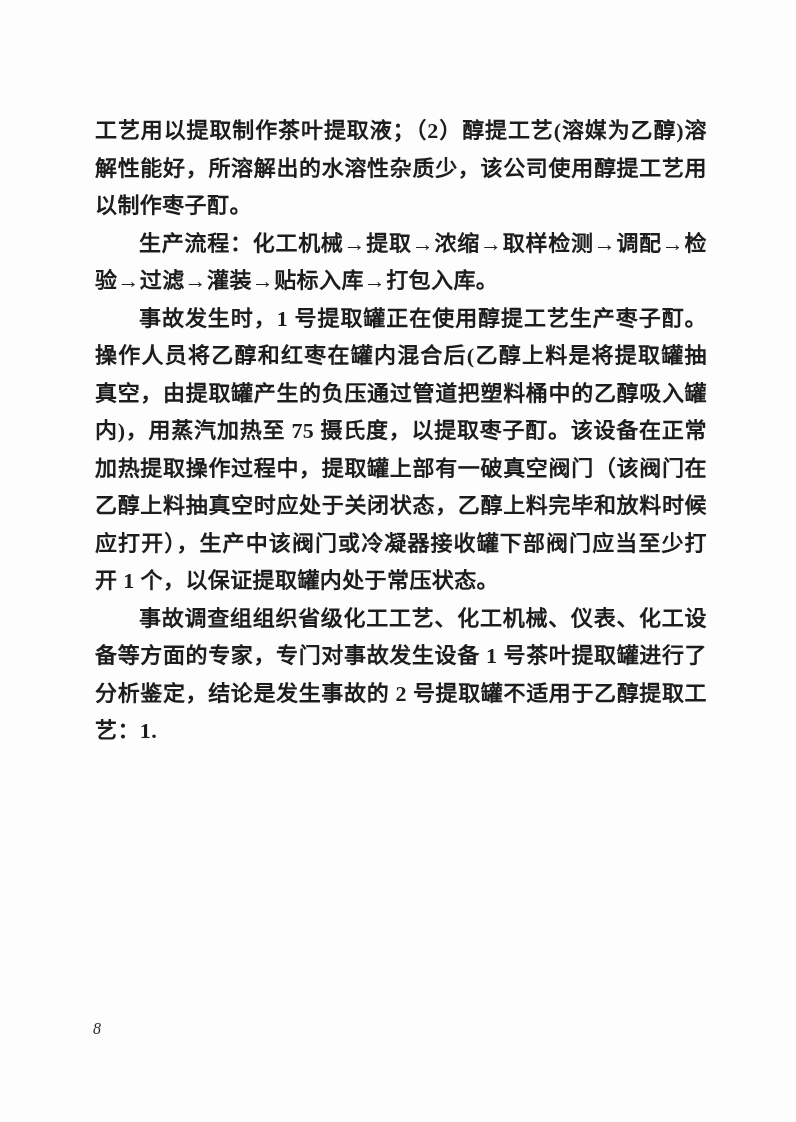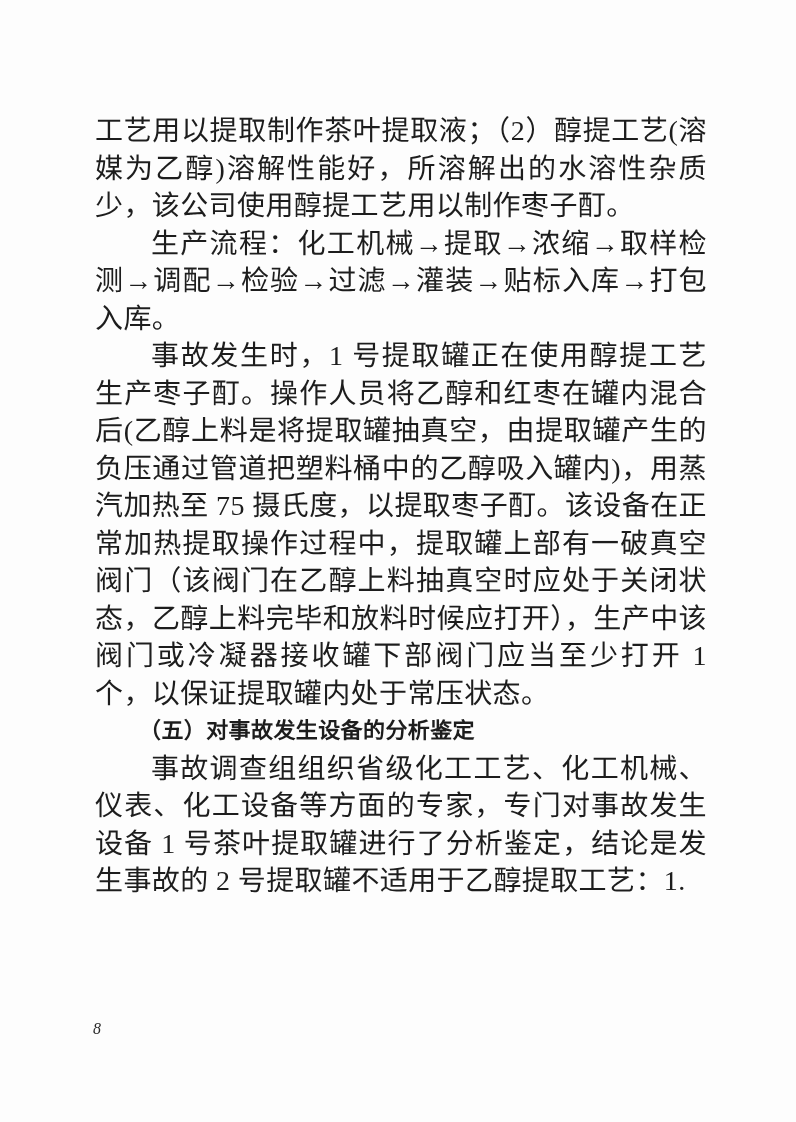--- a/index.html
+++ b/index.html
@@ -19,26 +19,27 @@
     color: #1d1d1d;
   }
   .content {
     position: absolute;
     left: 95px;
     top: 112px;
     width: 612px;
   }
   .para {
     margin: 0;
-    font-size: 28px;
+    font-size: 22px;
     line-height: 37.5px;
     letter-spacing: 0.4px;
     text-align: justify;
     text-justify: inter-ideograph;
     word-break: break-all;
+    font-weight: bold;
   }
   .para.indent {
     text-indent: 2em;
   }
   .section-heading {
     margin: 0;
     font-size: 22px;
     line-height: 37.5px;
     letter-spacing: 0.4px;
     font-weight: bold;
@@ -55,17 +56,16 @@
   }
 </style>
 </head>
 <body>
 
 <div class="page">
   <div class="content">
     <p class="para">工艺用以提取制作茶叶提取液；（2）醇提工艺(溶媒为乙醇)溶解性能好，所溶解出的水溶性杂质少，该公司使用醇提工艺用以制作枣子酊。</p>
     <p class="para indent">生产流程：化工机械→提取→浓缩→取样检测→调配→检验→过滤→灌装→贴标入库→打包入库。</p>
     <p class="para indent">事故发生时，1 号提取罐正在使用醇提工艺生产枣子酊。操作人员将乙醇和红枣在罐内混合后(乙醇上料是将提取罐抽真空，由提取罐产生的负压通过管道把塑料桶中的乙醇吸入罐内)，用蒸汽加热至 75 摄氏度，以提取枣子酊。该设备在正常加热提取操作过程中，提取罐上部有一破真空阀门（该阀门在乙醇上料抽真空时应处于关闭状态，乙醇上料完毕和放料时候应打开），生产中该阀门或冷凝器接收罐下部阀门应当至少打开 1 个，以保证提取罐内处于常压状态。</p>
-    <h3 class="section-heading">（五）对事故发生设备的分析鉴定</h3>
     <p class="para indent">事故调查组组织省级化工工艺、化工机械、仪表、化工设备等方面的专家，专门对事故发生设备 1 号茶叶提取罐进行了分析鉴定，结论是发生事故的 2 号提取罐不适用于乙醇提取工艺：1.</p>
   </div>
   <div class="page-number">8</div>
 </div>
 
 </body></html>

